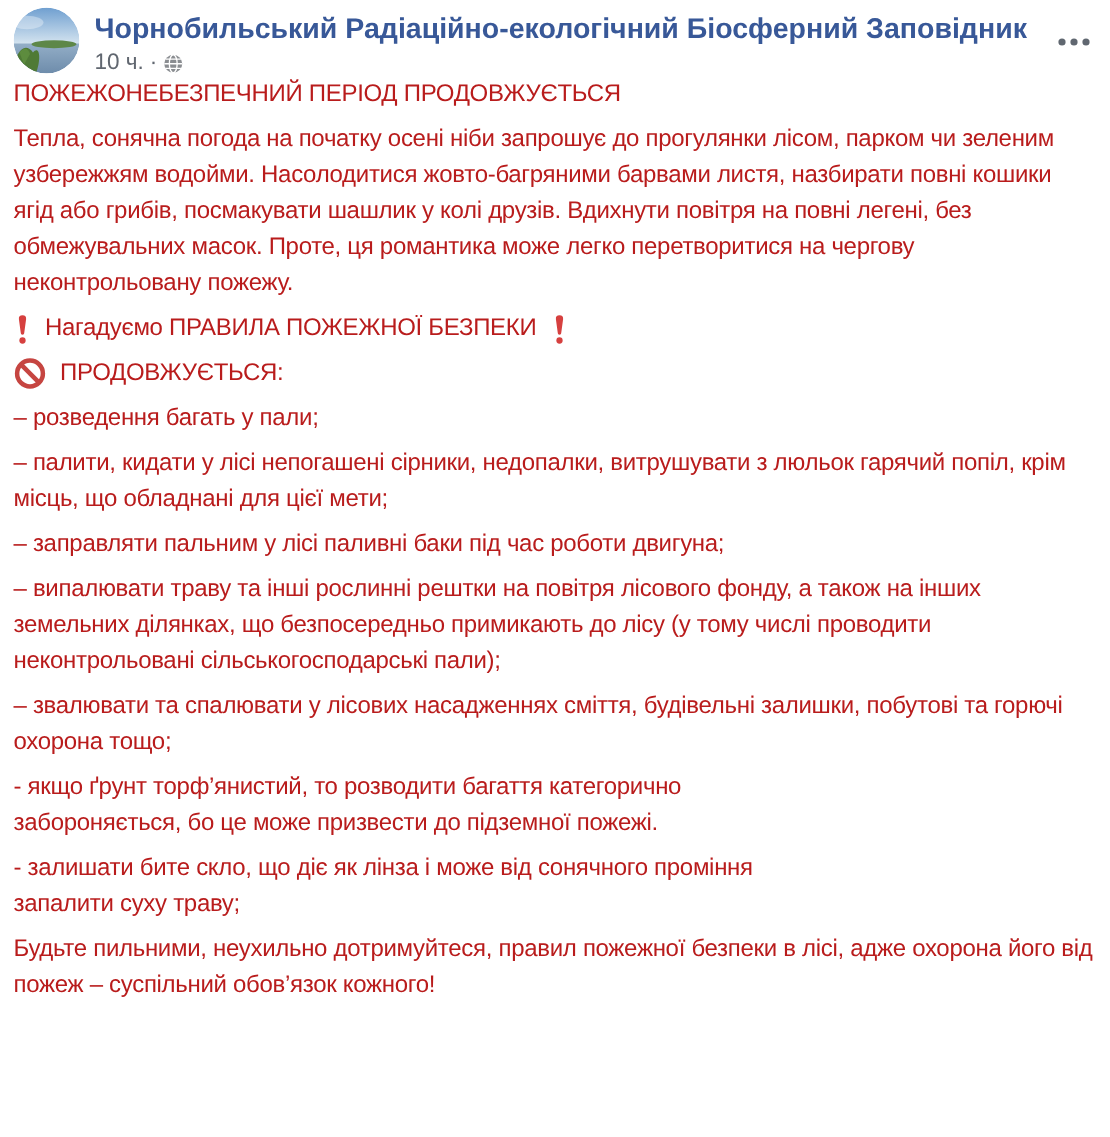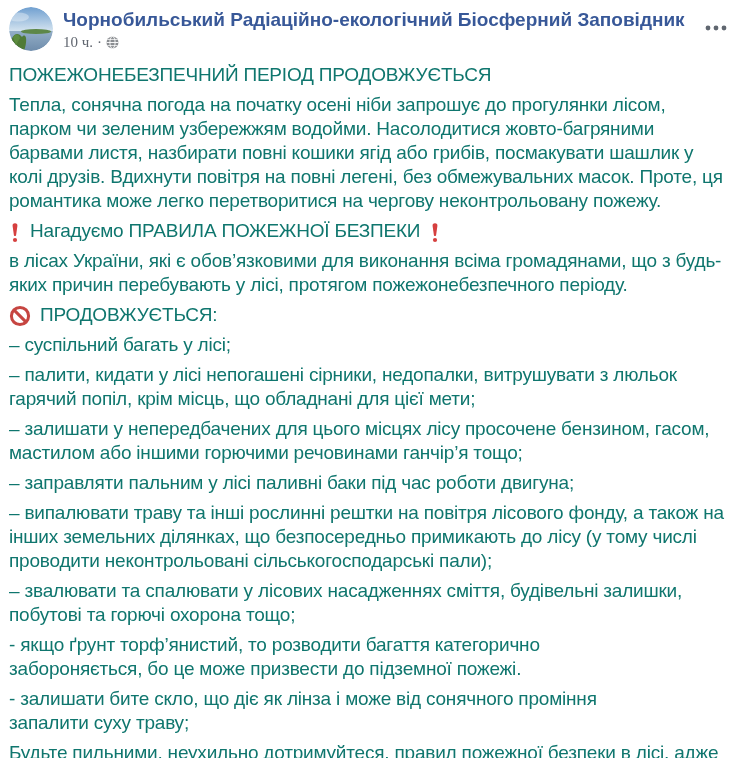--- a/index.html
+++ b/index.html
@@ -5,47 +5,47 @@
   * { margin: 0; padding: 0; box-sizing: border-box; }
   html, body { width: 740px; height: 758px; overflow: hidden; }
   body {
     background: #ffffff;
     font-family: "Liberation Sans", sans-serif;
     -webkit-font-smoothing: antialiased;
   }
   .post { padding: 5px 9px 0 9px; width: 740px; }
 
   
-  .post-header { position: relative; display: flex; align-items: flex-end; gap: 10px; margin-bottom: 12px; }
+  .post-header { position: relative; display: flex; align-items: flex-start; gap: 10px; }
   .avatar {
     width: 44px; height: 44px; flex: 0 0 44px;
     border-radius: 50%; overflow: hidden; display: block; cursor: pointer;
   }
   .avatar svg { display: block; }
   .header-info { padding-top: 3px; min-width: 0; }
   .page-name {
     display: inline-block;
     font-size: 19px; font-weight: 700; line-height: 23px;
     color: #385898; text-decoration: none; cursor: pointer;
   }
-  .meta { display: flex; align-items: center; gap: 4px; margin-top: 2px; color: #616770; font-size: 15px; line-height: 18px; font-family: Liberation Serif, serif; }
+  .meta { display: flex; align-items: center; gap: 4px; margin-top: 2px; color: #616770; font-size: 15px; line-height: 18px; }
   .meta a { color: #616770; text-decoration: none; cursor: pointer; }
   .more-button {
     position: absolute; right: 0; top: 6px;
     background: none; border: none; cursor: pointer; padding: 8px 4px;
     border-radius: 4px;
   }
 
   
   .post-body p {
-    font-size: 19px; line-height: 24px; letter-spacing: -0.2px;
-    color: #0f766e; margin: 0 0 6px 0;
+    font-size: 16px; line-height: 24px; letter-spacing: -0.2px;
+    color: #b91c1c; margin: 0 0 6px 0;
     white-space: pre-line;
   }
-  .icon-line { display: flex; align-items: flex-end; gap: 9px; white-space: normal; }
+  .icon-line { display: flex; align-items: center; gap: 9px; white-space: normal; }
   .icon-line .txt { white-space: normal; }
   .inline-ico { display: inline-flex; align-items: center; flex: 0 0 auto; }
 </style>
 </head>
 <body>
 
 <div class="post">
 
   <div class="post-header">
 
@@ -116,35 +116,33 @@
       </span>
       <span class="txt">Нагадуємо ПРАВИЛА ПОЖЕЖНОЇ БЕЗПЕКИ</span>
       <span class="inline-ico">
         <svg width="12" height="21" viewBox="0 0 12 21">
           <path d="M6 1.2 C7.8 1.2 8.6 2.2 8.4 3.9 L7.2 12.6 C7.1 13.6 6.7 14.1 6 14.1 C5.3 14.1 4.9 13.6 4.8 12.6 L3.6 3.9 C3.4 2.2 4.2 1.2 6 1.2 Z" fill="#d6403f"></path>
           <circle cx="6" cy="18" r="2.1" fill="#d6403f"></circle>
         </svg>
       </span>
     </p>
 
-    <p>в лісах України, які є обов’язковими для виконання всіма громадянами, що з будь-яких причин перебувають у лісі, протягом пожежонебезпечного періоду.</p>
 
     <p class="icon-line">
       <span class="inline-ico">
         <svg width="22" height="22" viewBox="0 0 22 22">
           <circle cx="11" cy="11" r="8.6" fill="none" stroke="#c64541" stroke-width="3"></circle>
           <line x1="5.1" y1="5.1" x2="16.9" y2="16.9" stroke="#c64541" stroke-width="3"></line>
         </svg>
       </span>
       <span class="txt">ПРОДОВЖУЄТЬСЯ:</span>
     </p>
 
-    <p>– суспільний багать у лісі;</p>
+    <p>– розведення багать у пали;</p>
     <p>– палити, кидати у лісі непогашені сірники, недопалки, витрушувати з люльок гарячий попіл, крім місць, що обладнані для цієї мети;</p>
-    <p>– залишати у непередбачених для цього місцях лісу просочене бензином, гасом, мастилом або іншими горючими речовинами ганчір’я тощо;</p>
     <p>– заправляти пальним у лісі паливні баки під час роботи двигуна;</p>
     <p>– випалювати траву та інші рослинні рештки на повітря лісового фонду, а також на інших земельних ділянках, що безпосередньо примикають до лісу (у тому числі проводити неконтрольовані сільськогосподарські пали);</p>
     <p>– звалювати та спалювати у лісових насадженнях сміття, будівельні залишки, побутові та горючі охорона тощо;</p>
     <p>- якщо ґрунт торф’янистий, то розводити багаття категорично
 забороняється, бо це може призвести до підземної пожежі.</p>
     <p>- залишати бите скло, що діє як лінза і може від сонячного проміння
 запалити суху траву;</p>
 
     <p>Будьте пильними, неухильно дотримуйтеся, правил пожежної безпеки в лісі, адже охорона його від пожеж – суспільний обов’язок кожного!</p>
 

